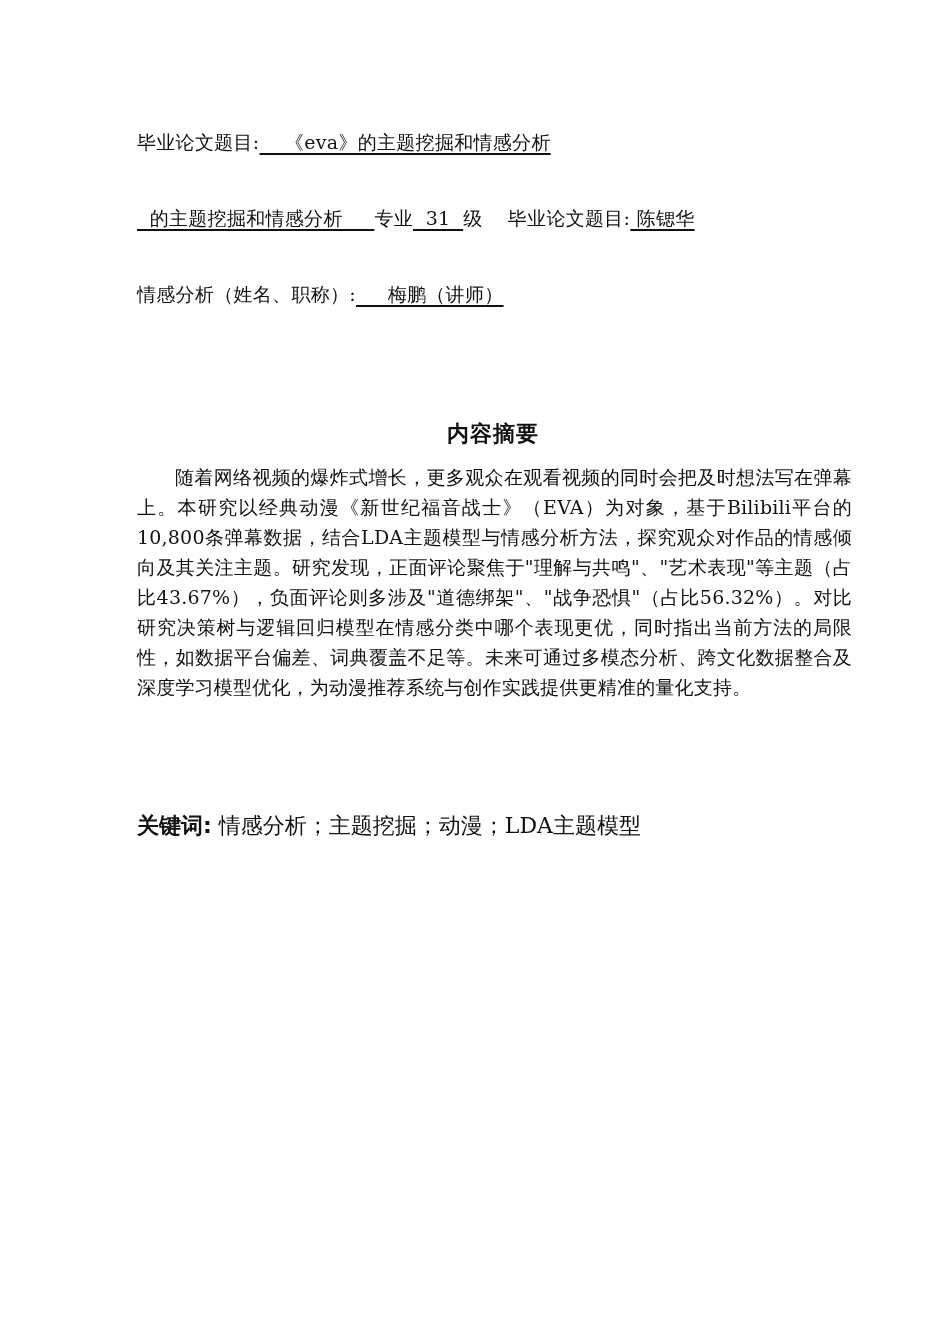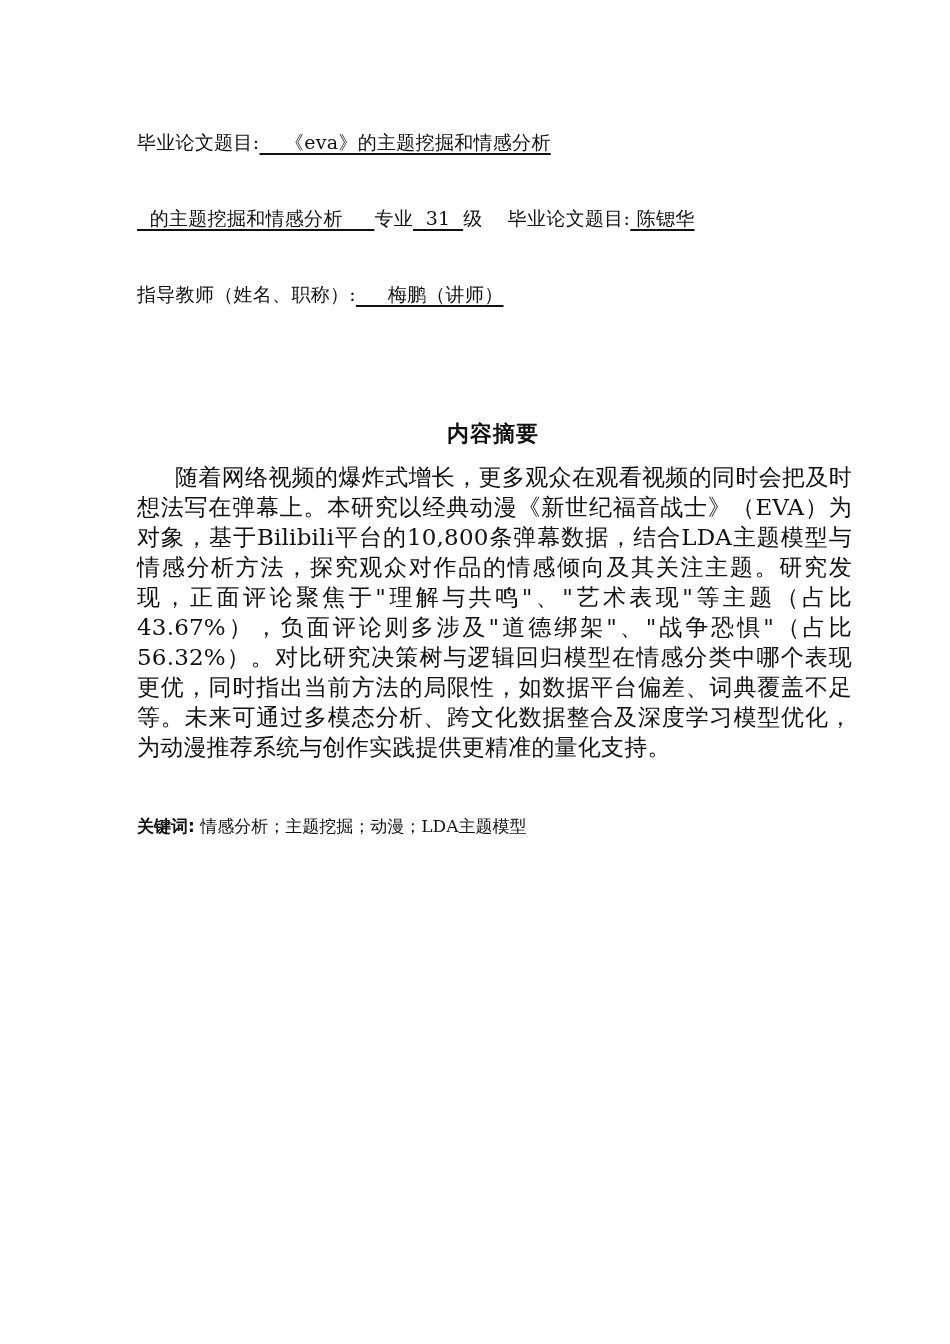--- a/index.html
+++ b/index.html
@@ -49,32 +49,32 @@
       font-weight: bold;
       font-size: 22px;
       line-height: 28px;
       letter-spacing: 1px;
     }
     .abstract-body {
       position: absolute;
       left: 137px;
       top: 462px;
       width: 715px;
-      font-size: 23px;
+      font-size: 19px;
       line-height: 30px;
       text-align: justify;
       text-indent: 38px;
       letter-spacing: 0.2px;
       margin: 0;
     }
     .keywords {
       position: absolute;
       left: 137px;
       top: 814px;
-      font-size: 17px;
+      font-size: 22px;
       line-height: 24px;
       white-space: nowrap;
     }
     .kw-label {
       font-family: "DejaVu Sans", "Liberation Sans", sans-serif;
       font-weight: bold;
     }
   </style>
 </head>
 <body>
@@ -83,21 +83,21 @@
 
   <div class="line" id="row-title">
     <span>毕业论文题目:</span><span class="u">    《eva》的主题挖掘和情感分析</span>
   </div>
 
   <div class="line" id="row-major">
     <span class="u">  的主题挖掘和情感分析     </span><span>专业</span><span class="u">  31  </span><span>级</span><span class="sp">    </span><span>毕业论文题目:</span><span class="u"> 陈锶华</span>
   </div>
 
   <div class="line" id="row-advisor">
-    <span>指导教师（姓名、职称）:</span><span class="u">     梅鹏（讲师）</span>
+    <span>情感分析（姓名、职称）:</span><span class="u">     梅鹏（讲师）</span>
   </div>
 
   <div class="abstract-heading">内容摘要</div>
 
   <p class="abstract-body">随着网络视频的爆炸式增长，更多观众在观看视频的同时会把及时想法写在弹幕上。本研究以经典动漫《新世纪福音战士》（EVA）为对象，基于Bilibili平台的10,800条弹幕数据，结合LDA主题模型与情感分析方法，探究观众对作品的情感倾向及其关注主题。研究发现，正面评论聚焦于"理解与共鸣"、"艺术表现"等主题（占比43.67%），负面评论则多涉及"道德绑架"、"战争恐惧"（占比56.32%）。对比研究决策树与逻辑回归模型在情感分类中哪个表现更优，同时指出当前方法的局限性，如数据平台偏差、词典覆盖不足等。未来可通过多模态分析、跨文化数据整合及深度学习模型优化，为动漫推荐系统与创作实践提供更精准的量化支持。</p>
 
   <div class="keywords">
     <span class="kw-label">关键词:</span><span> 情感分析；主题挖掘；动漫；LDA主题模型</span>
   </div>
 

